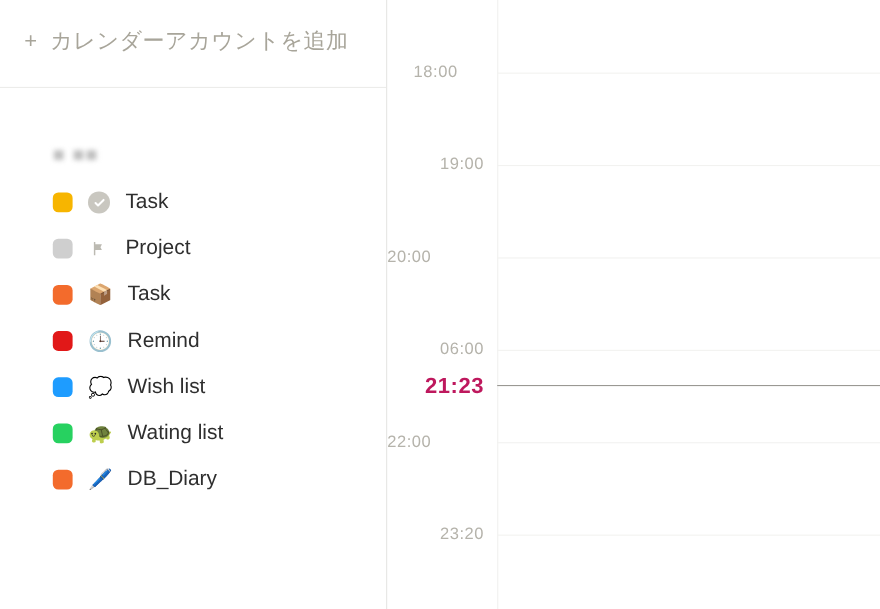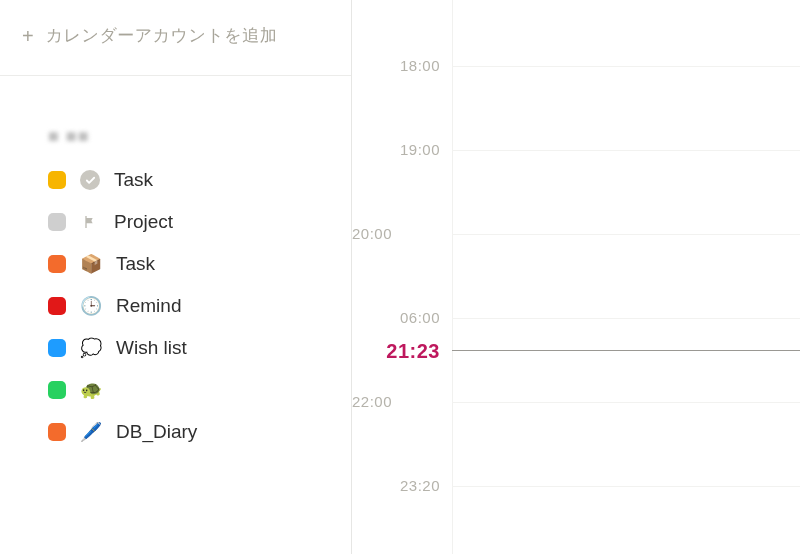--- a/index.html
+++ b/index.html
@@ -1,21 +1,21 @@
 <!DOCTYPE html>
 <html><head>
 <meta charset="utf-8">
 <style>
   * { box-sizing: border-box; margin: 0; padding: 0; }
   html, body { width: 800px; height: 554px; overflow: hidden; font-family: -apple-system, BlinkMacSystemFont, "Segoe UI", sans-serif; background: #fff; }
   .app { display: flex; width: 100%; height: 100%; }
   .sidebar { width: 352px; height: 100%; border-right: 1px solid #e6e6e4; display: flex; flex-direction: column; }
   .add-account { display: flex; align-items: center; gap: 12px; padding: 24px 20px 28px 22px; cursor: pointer; }
   .add-account .plus { color: #a8a59a; font-size: 20px; font-weight: 300; line-height: 1; }
-  .add-account .label { color: #a8a59a; font-size: 17px; letter-spacing: 0.5px; }
+  .add-account .label { color: #a8a59a; font-size: 20px; letter-spacing: 0.5px; }
   .divider { height: 1px; background: #ececea; width: 100%; }
   .account-block { padding-top: 38px; padding-left: 28px; }
   .account-title { padding: 12px 20px; color: #bdbdbd; font-size: 18px; font-weight: 500; filter: blur(2.2px); letter-spacing: 1px; }
   .cal-list { display: flex; flex-direction: column; }
   .cal-item { display: flex; align-items: center; gap: 14px; padding: 10px 20px; cursor: pointer; }
   .color-swatch { width: 18px; height: 18px; border-radius: 5px; flex-shrink: 0; }
   .cal-emoji { font-size: 18px; width: 22px; text-align: center; flex-shrink: 0; filter: saturate(0.95); }
   .cal-label { font-size: 19px; color: #2f2f2f; font-weight: 500; }
   .check-icon { width: 20px; height: 20px; border-radius: 50%; background: #c9c7c0; display: flex; align-items: center; justify-content: center; color: #fff; flex-shrink:0;}
   .flag-icon { width: 20px; height: 20px; display:flex; align-items:center; justify-content:center; flex-shrink:0;}
@@ -73,35 +73,36 @@
             <span class="cal-label">Remind</span>
           </div>
           <div class="cal-item">
             <span class="color-swatch" style="background: rgb(30, 156, 255);"></span>
             <span class="cal-emoji">💭</span>
             <span class="cal-label">Wish list</span>
           </div>
           <div class="cal-item">
             <span class="color-swatch" style="background: rgb(39, 209, 96);"></span>
             <span class="cal-emoji">🐢</span>
+            <span class="cal-label">Wating list</span>
           </div>
           <div class="cal-item">
             <span class="color-swatch" style="background: rgb(243, 107, 44);"></span>
             <span class="cal-emoji">🖊️</span>
             <span class="cal-label">DB_Diary</span>
           </div>
         </div>
     </div>
   </aside>
 
   <main class="timeline" id="timeline">
     <div class="time-col"></div>
     <div class="grid-col"></div>
   <div class="hour-row" style="top: 66px;">
-        <div class="hour-label" style="top: -9px; position: absolute; left: 0px; width: 88px; text-align: right;">18:00</div>
+        <div class="hour-label" style="top: -9px; position: absolute; left: 0px; width: 88px; text-align: center;">18:00</div>
         <div class="hour-line" style="top: 0px;"></div>
       </div>
       <div class="hour-row" style="top: 150px;">
         <div class="hour-label" style="top: -9px; position: absolute; left: 0px; width: 88px; text-align: right;">19:00</div>
         <div class="hour-line" style="top: 0px;"></div>
       </div>
       <div class="hour-row" style="top: 234px;">
         <div class="hour-label" style="top: -9px; position: absolute; left: 0px; width: 88px; text-align: left;">20:00</div>
         <div class="hour-line" style="top: 0px;"></div>
       </div>

